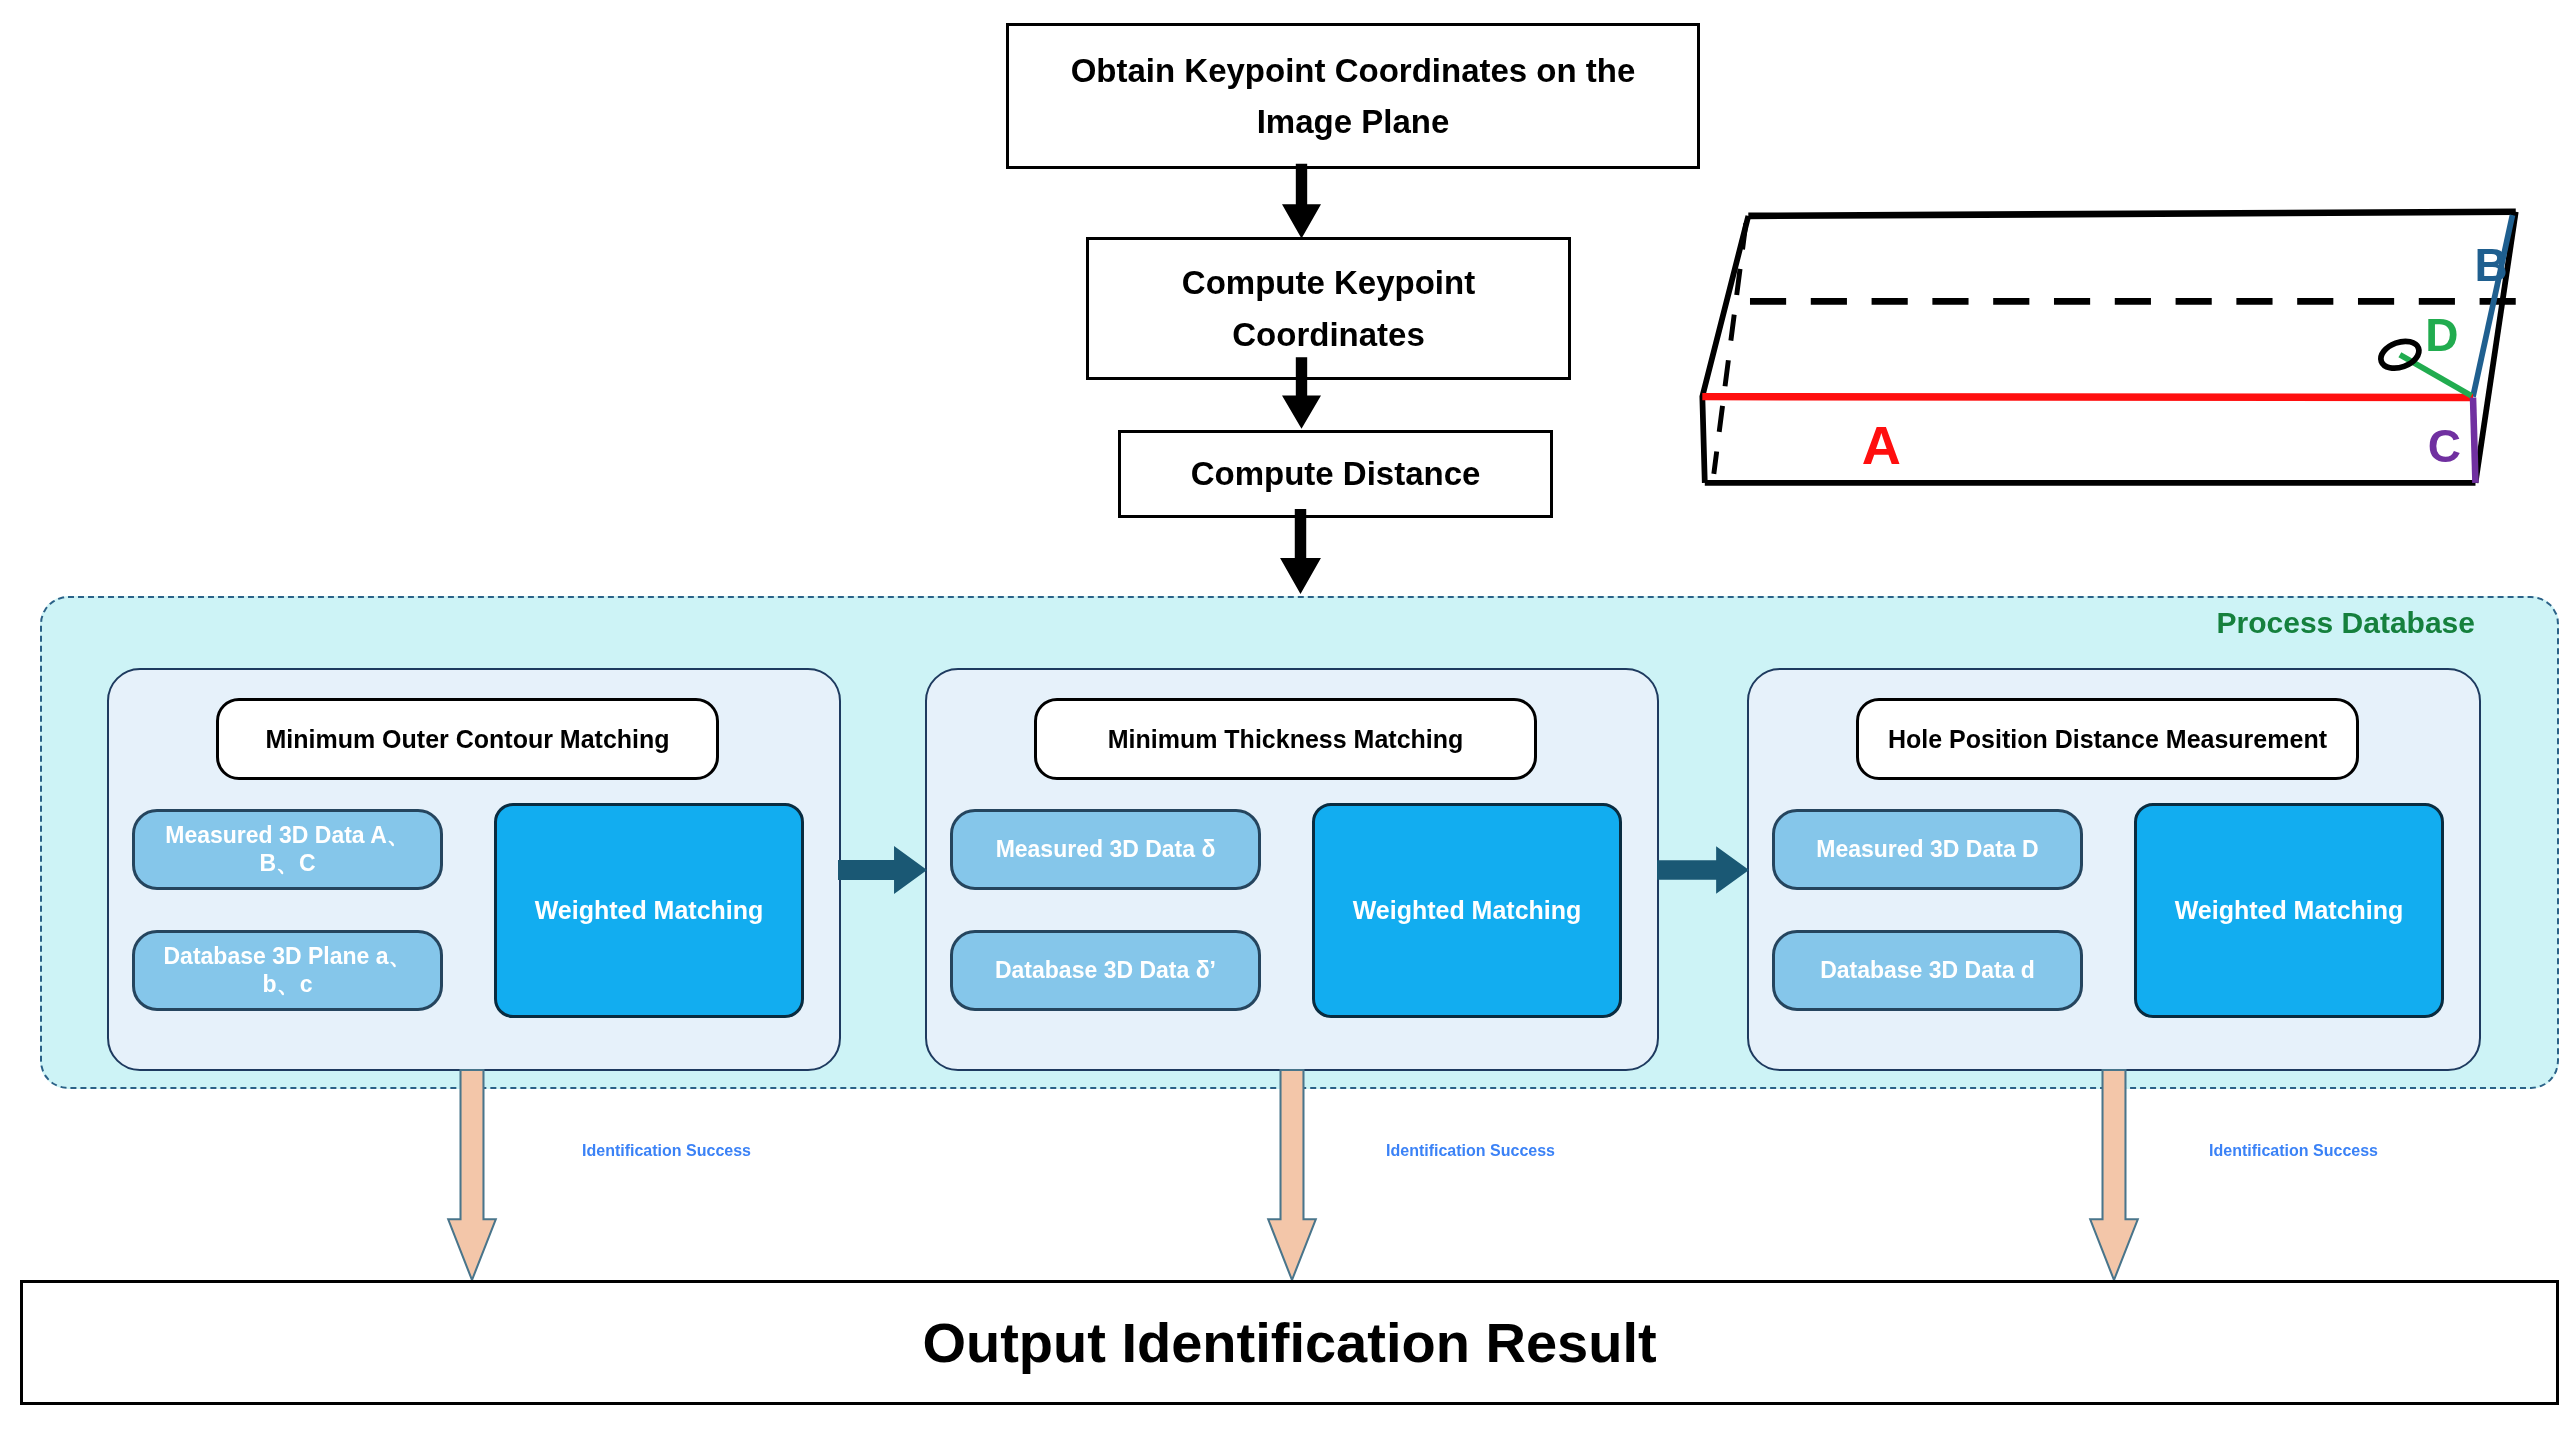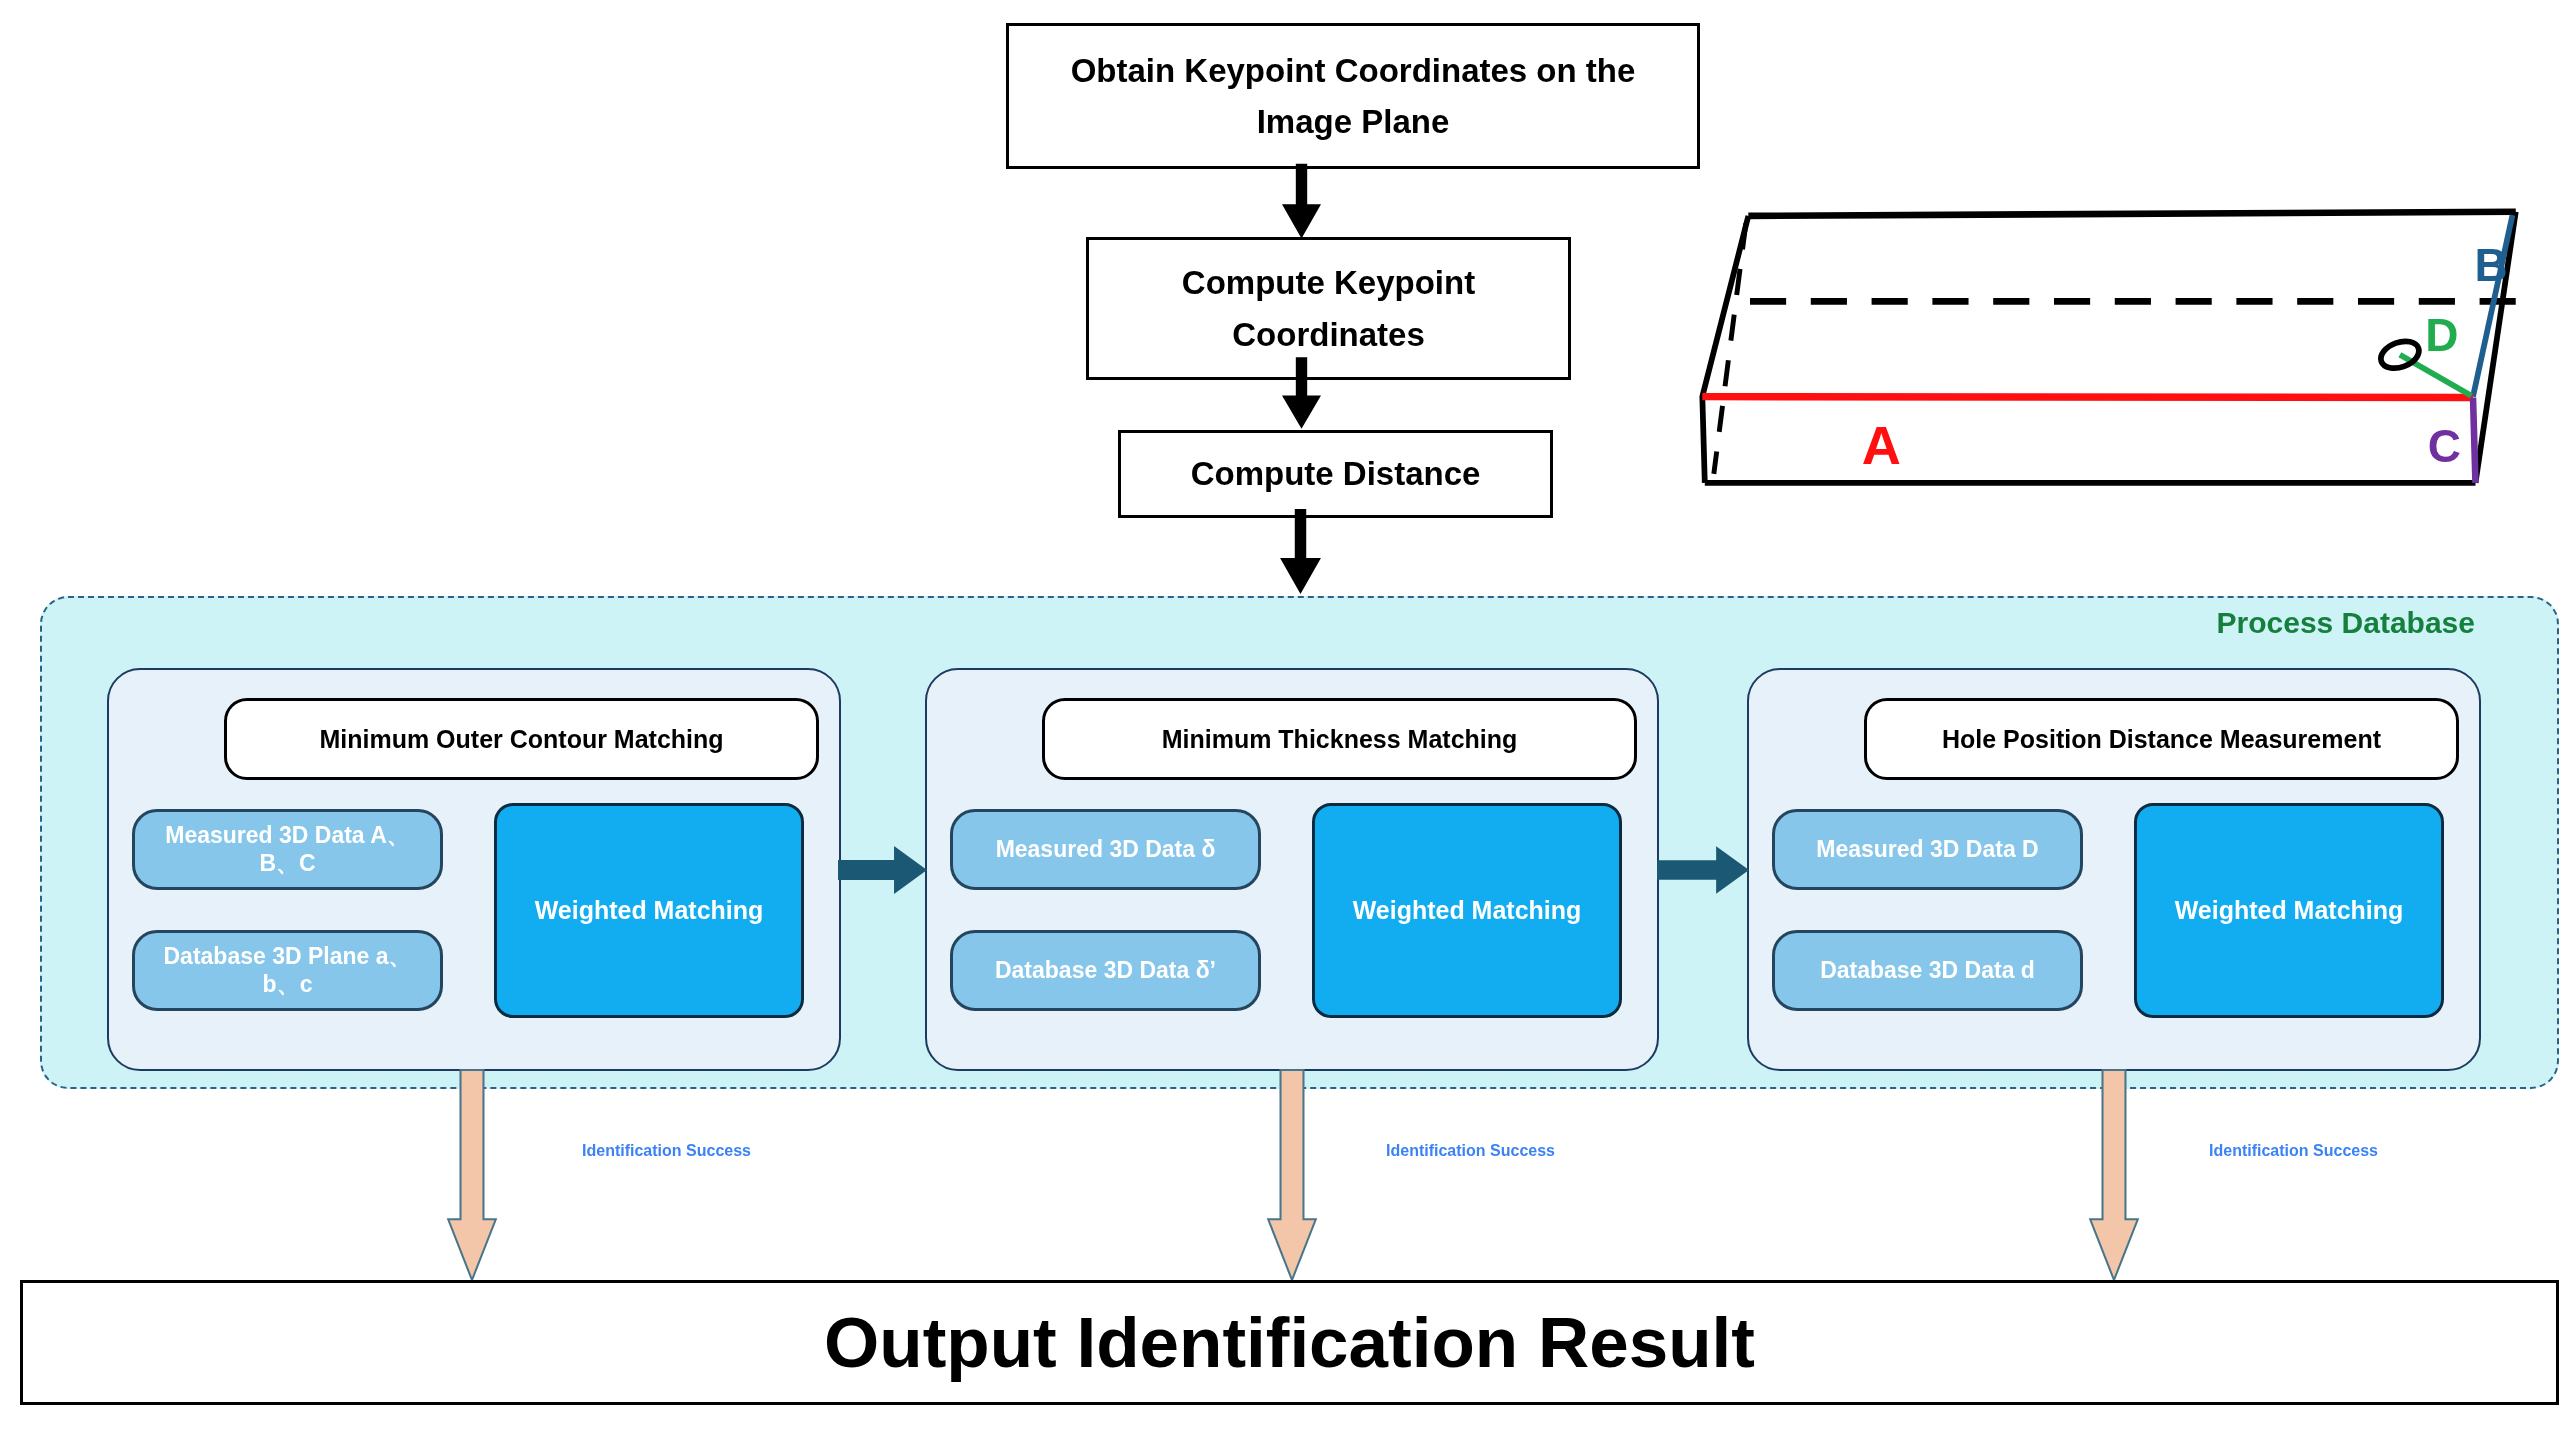--- a/index.html
+++ b/index.html
@@ -19,21 +19,21 @@
     background:#cdf3f6;border:2.5px dashed #2a6187;border-radius:28px;box-sizing:border-box;
   }
   #process-title{
     position:absolute;top:8.2px;right:82px;font-weight:bold;font-size:30px;color:#15803d;
   }
   .panel{
     position:absolute;top:668px;width:734px;height:403px;
     background:#e6f1fa;border:2.5px solid #1e3a5f;border-radius:33px;box-sizing:border-box;
   }
   .panel-title{
-    position:absolute;left:115px;top:28px;width:595px;height:82px;
+    position:absolute;left:107px;top:28px;width:503px;height:82px;
     background:#ffffff;border:3.3px solid #000;border-radius:23px;box-sizing:border-box;
     display:flex;align-items:center;justify-content:center;text-align:center;
     font-weight:bold;font-size:25px;
   }
   .databox{
     position:absolute;left:23px;width:311px;height:81px;
     background:#85c6ea;border:3.3px solid #25455e;border-radius:25px;box-sizing:border-box;
     display:flex;align-items:center;justify-content:center;text-align:center;
     font-weight:bold;font-size:23px;color:#ffffff;line-height:1.2;padding:0 21.4px;
   }
@@ -46,21 +46,21 @@
     font-weight:bold;font-size:25px;color:#ffffff;
   }
   .success-label{
     position:absolute;top:1142px;width:345px;margin-left:-173px;text-align:center;
     font-weight:bold;font-size:16px;color:#3b82f6;
   }
   #output-box{
     position:absolute;left:20px;top:1280px;width:2539px;height:125px;
     background:#fff;border:3.3px solid #000;box-sizing:border-box;
     display:flex;align-items:center;justify-content:center;
-    font-weight:bold;font-size:71px;
+    font-weight:bold;font-size:56px;
   }
   svg{position:absolute;overflow:visible;}
   .sketch-label{font-family:"Liberation Sans", sans-serif;font-weight:bold;}
 </style>
 </head>
 <body>
 
 <div id="page">
 
   <div class="flowbox" style="left:1006px;top:23px;width:592px;height:140px;padding:0 48px;">

